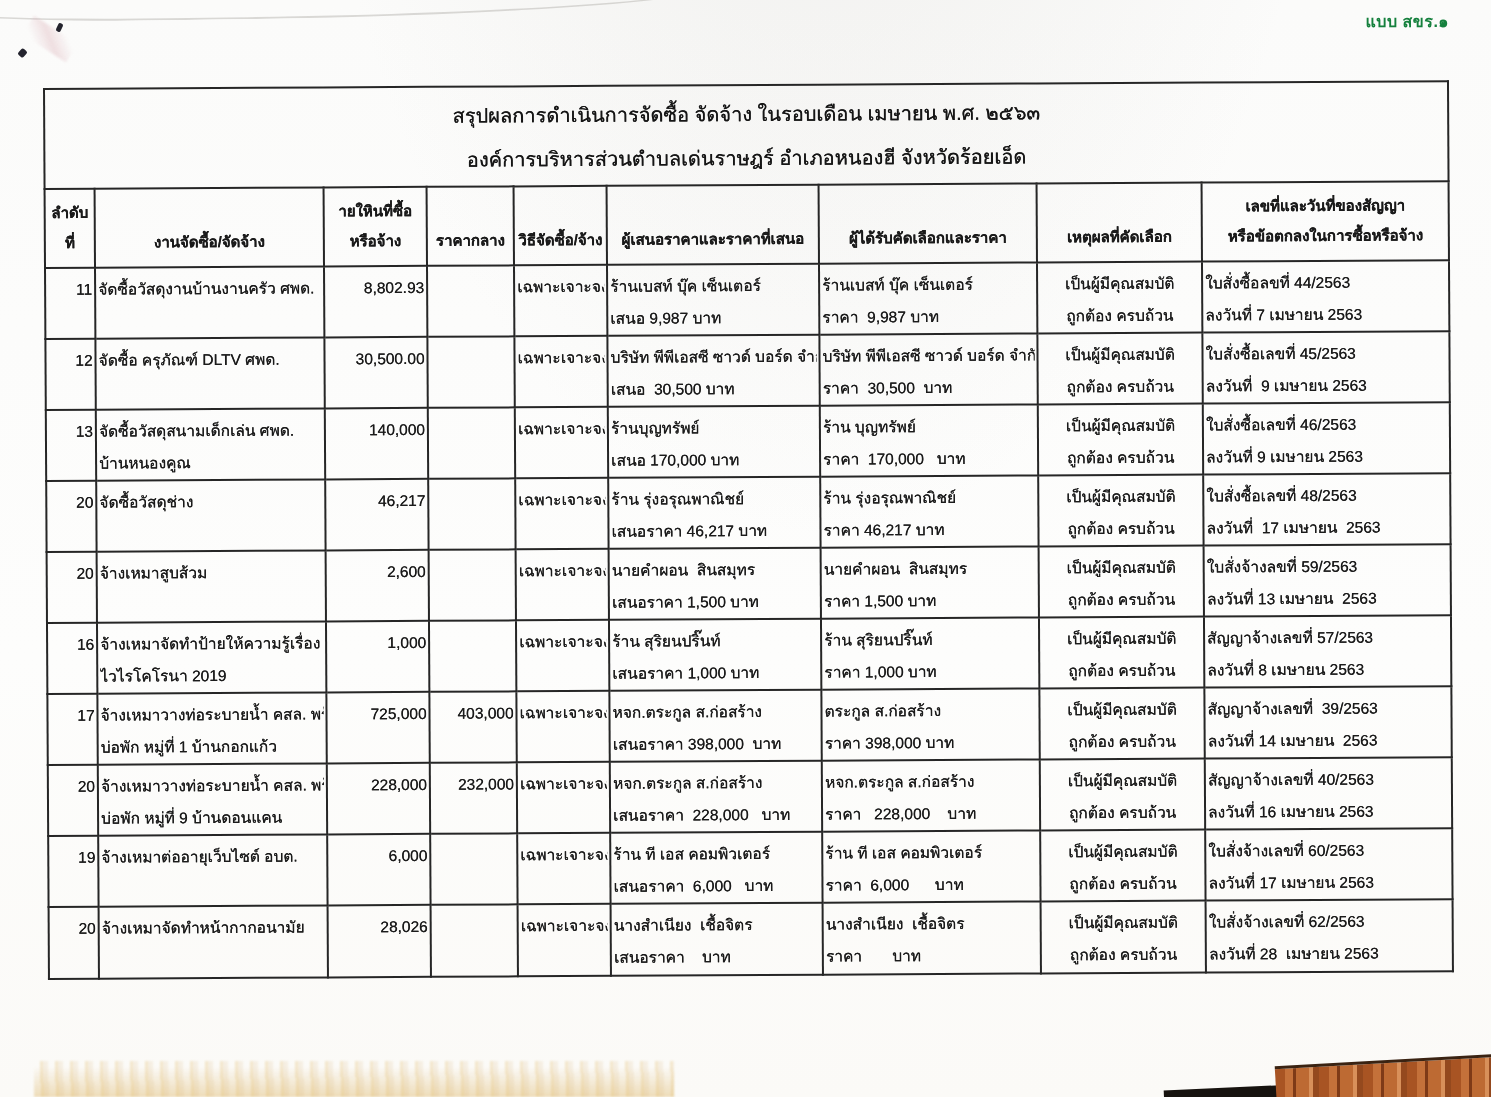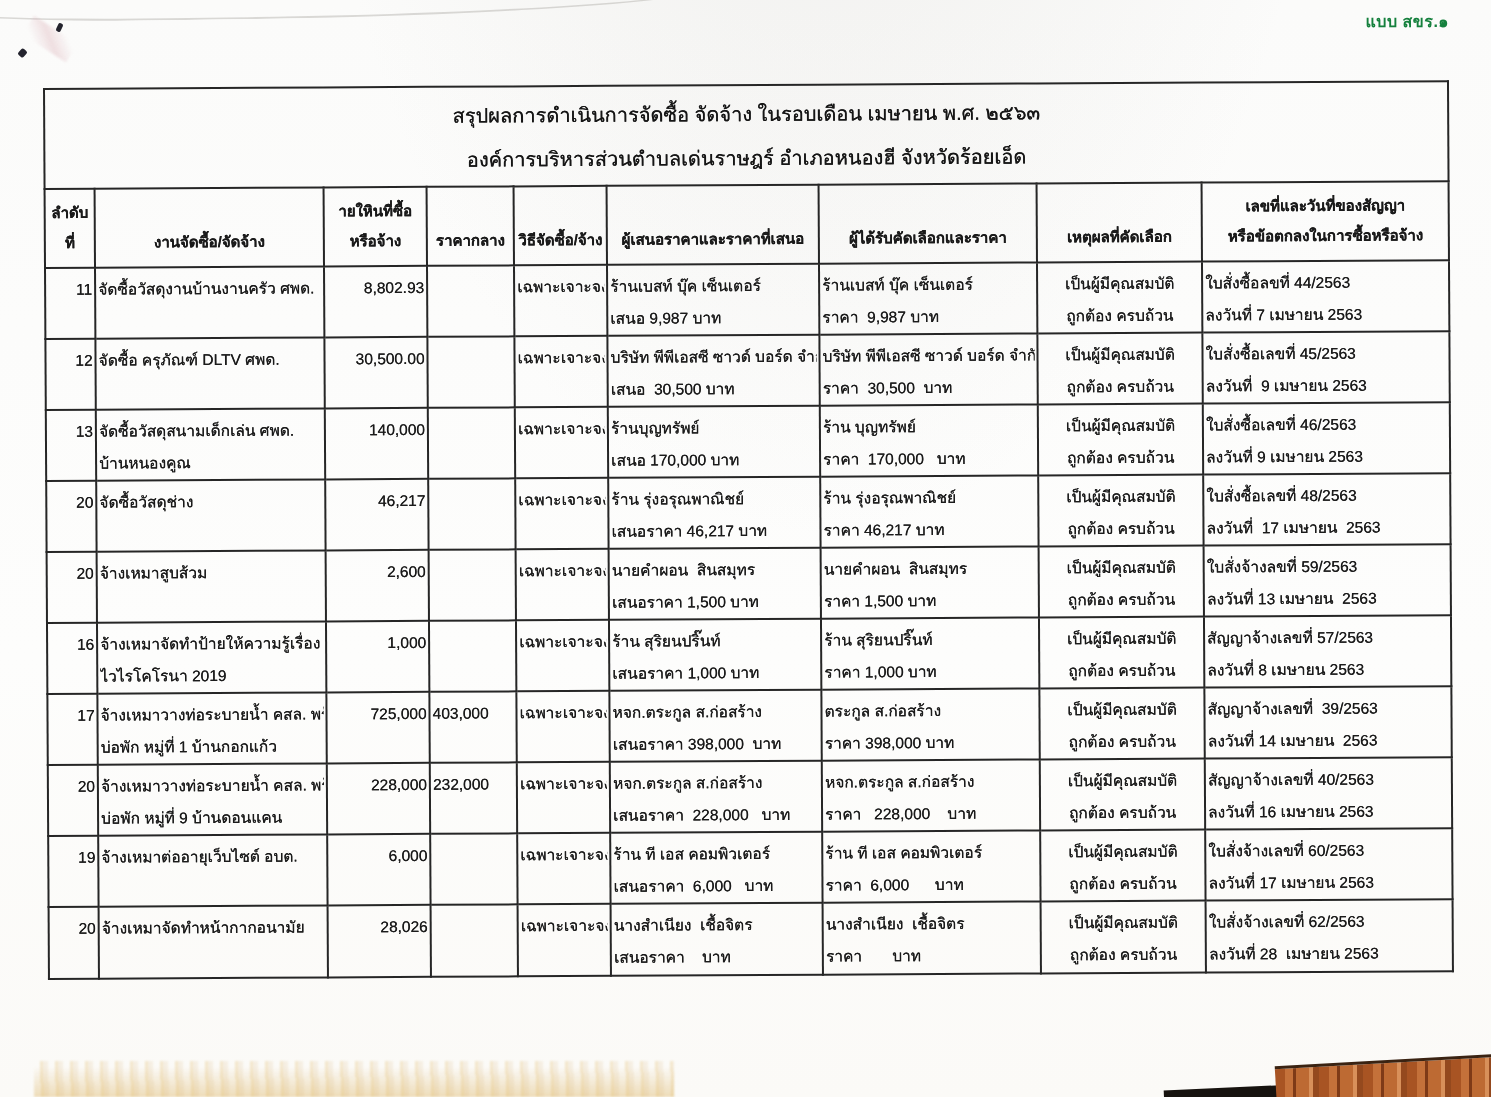--- a/index.html
+++ b/index.html
@@ -80,21 +80,21 @@
   tr.data-row.tall2{height:72px;}
   tr.data-row td{
     vertical-align:top;font-size:15.5px;color:#1b1b1b;
     padding:5px 2px 0 2px;
     text-shadow:0.25px 0 0 #1b1b1b;
   }
   .ln{line-height:32px;white-space:pre;overflow:hidden;}
   td.c-no{text-align:right;}
   td.c-work{padding-left:5px;}
   td.c-budget{text-align:right;padding-right:7px;}
-  td.c-middle{text-align:left;padding-right:7px;}
+  td.c-middle{text-align:right;padding-right:7px;}
   td.c-method{text-align:right;padding-right:1px;}
   td.c-bidder{padding-left:5px;}
   td.c-selected{padding-left:6px;}
   td.c-reason{text-align:center;}
   td.c-contract{padding-left:5px;}
 </style>
 </head>
 <body>
 
 <div class="artifact edge-top"></div>

